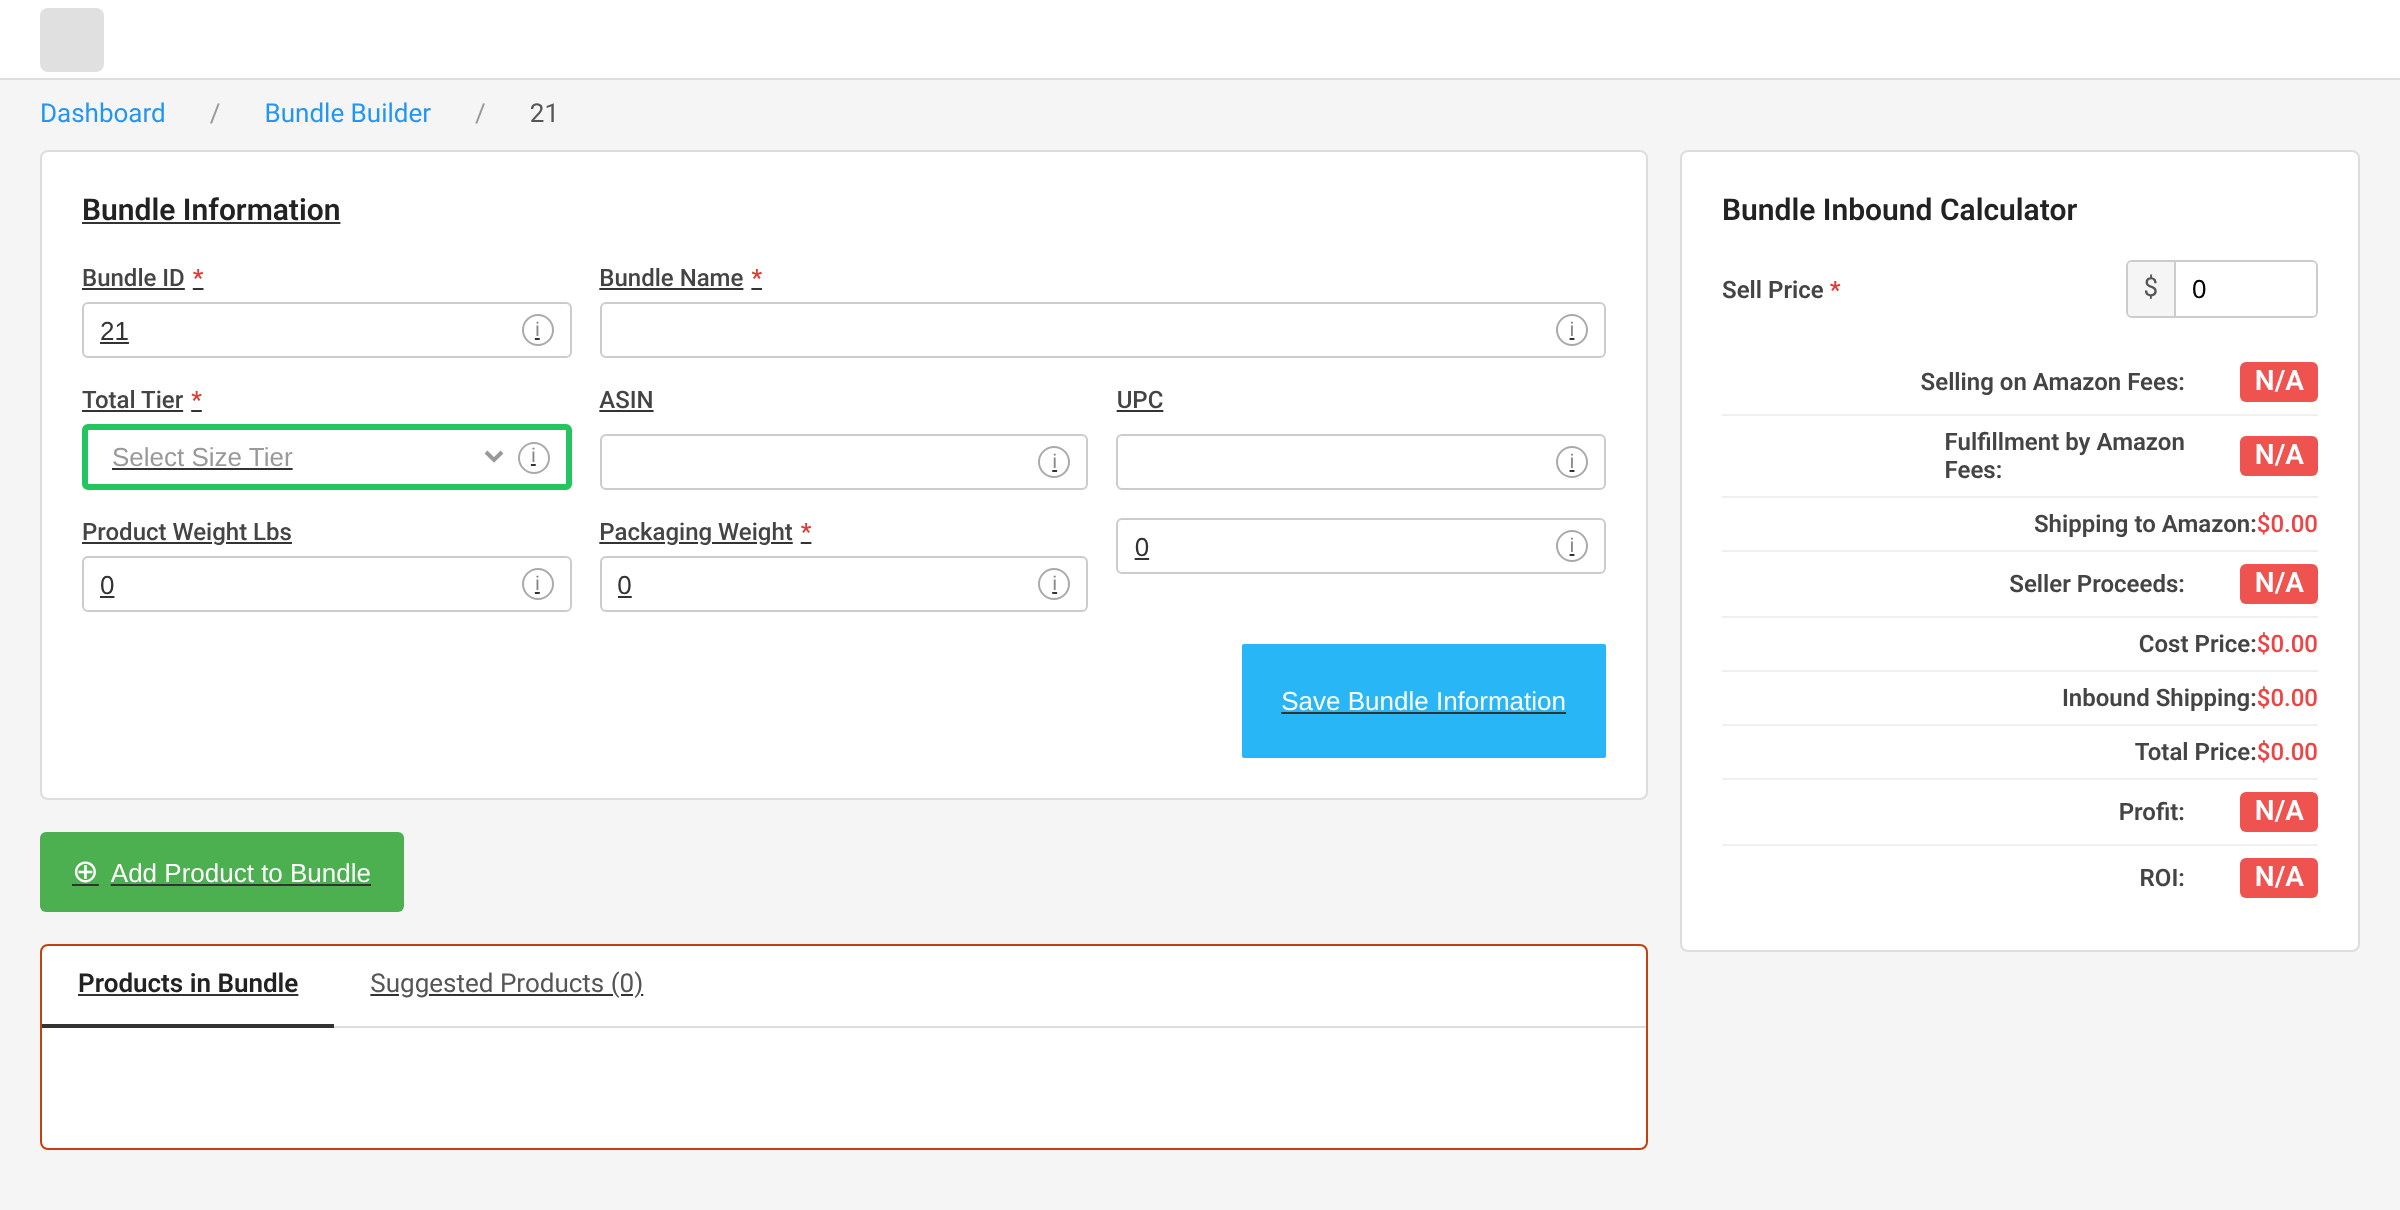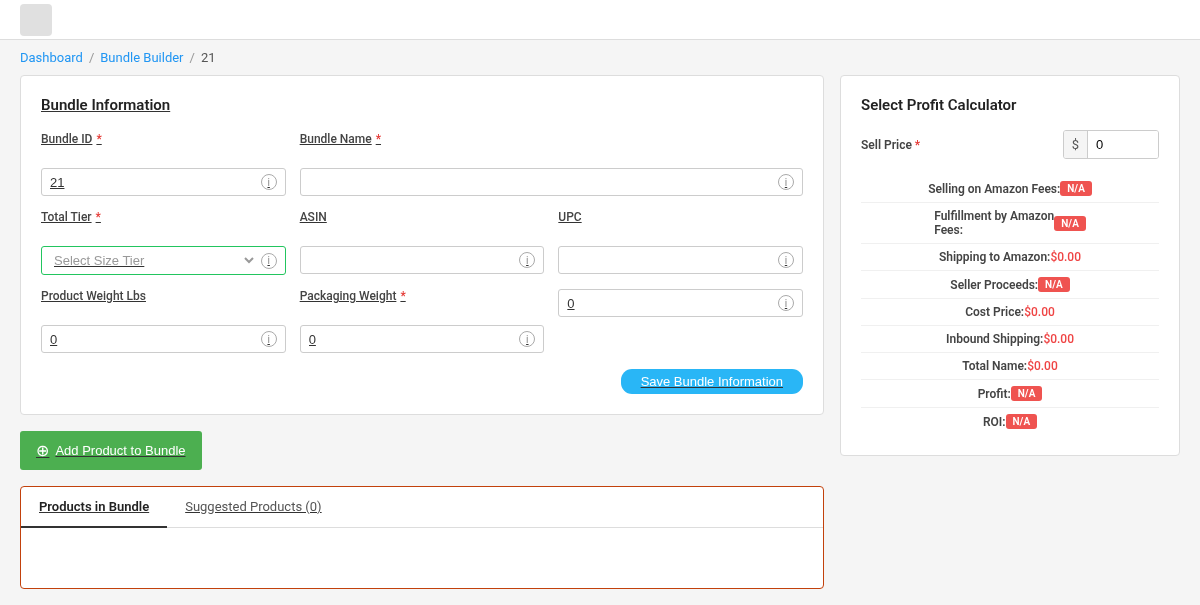--- a/index.html
+++ b/index.html
@@ -20,21 +20,21 @@
     .top-bar-logo {
       width: 32px;
       height: 32px;
       background: #e0e0e0;
       border-radius: 4px;
     }
     .breadcrumb {
       padding: 10px 20px;
       display: flex;
       align-items: center;
-      gap: 6px;
+      gap: 22px;
       font-size: 13px;
     }
     .breadcrumb a {
       color: #2196F3;
       text-decoration: none;
     }
     .breadcrumb-separator {
       color: #999;
     }
     .breadcrumb-current {
@@ -69,21 +69,22 @@
       color: #222;
     }
     .form-grid {
       display: grid;
       grid-template-columns: 1fr 1fr 1fr;
       gap: 14px;
     }
     .form-group {
       display: flex;
       flex-direction: column;
-      gap: 22px;
+      gap: 5px;
+      justify-content: space-between;
     }
     .form-group.span-2 {
       grid-column: span 2;
     }
     .form-label {
       font-size: 12px;
       font-weight: 500;
       color: #444;
       display: flex;
       align-items: center;
@@ -118,21 +119,21 @@
       align-items: center;
       justify-content: center;
       font-size: 10px;
       color: #888;
       cursor: pointer;
       flex-shrink: 0;
     }
     .select-wrapper {
       display: flex;
       align-items: center;
-      border: 1px solid #22c55e;
+      border: 3px solid #22c55e;
       border-radius: 3px;
       background: #fff;
       padding: 5px 8px;
       gap: 4px;
     }
     .select-wrapper select {
       border: none;
       outline: none;
       flex: 1;
       font-size: 13px;
@@ -148,22 +149,22 @@
     }
     .save-btn-row {
       display: flex;
       justify-content: flex-end;
       margin-top: 16px;
     }
     .btn-save {
       background: #29b6f6;
       color: #fff;
       border: none;
-      border-radius: 11px;
-      padding: 5px 20px;
+      border-radius: 1px;
+      padding: 21px 20px;
       font-size: 13px;
       font-weight: 500;
       cursor: pointer;
     }
     .btn-add {
       background: #4caf50;
       color: #fff;
       border: none;
       border-radius: 3px;
       padding: 10px 16px;
@@ -245,43 +246,44 @@
     }
     .sell-price-input {
       border: none;
       outline: none;
       padding: 6px 8px;
       font-size: 13px;
       width: 70px;
     }
     .calc-row {
       display: flex;
-      justify-content: center;
+      justify-content: flex-end;
       align-items: center;
       padding: 6px 0;
       border-bottom: 1px solid #f0f0f0;
     }
     .calc-row:last-child { border-bottom: none; }
     .calc-label {
       font-size: 12px;
       font-weight: 600;
       color: #444;
     }
     .calc-value {
       font-size: 12px;
       color: #ef4444;
       font-weight: 500;
     }
     .badge-na {
       background: #ef5350;
       color: #fff;
       border-radius: 3px;
       padding: 2px 7px;
-      font-size: 10px;
-      font-weight: 600;
+      font-size: 14px;
+      font-weight: 600;
+      margin-left: 28px;
     }
   </style>
 </head>
 <body>
 
 <div class="top-bar">
   <div class="top-bar-logo"></div>
 </div>
 
 <div class="breadcrumb">
@@ -408,21 +410,21 @@
         <div class="tab-item active">Products in Bundle</div>
         <div class="tab-item">Suggested Products (0)</div>
       </div>
       <div class="tab-content"></div>
     </div>
 
   </div>
 
   <div class="right-panel">
     <div class="profit-calc">
-      <div class="profit-calc-title">Select Profit Calculator</div>
+      <div class="profit-calc-title">Bundle Inbound Calculator</div>
 
       <div class="sell-price-row">
         <div class="sell-price-label">
           <span>Sell Price</span>
           <span class="required-star">*</span>
         </div>
         <div class="sell-price-input-group">
           <div class="sell-price-dollar">$</div>
           <input class="sell-price-input" type="text" value="0" style="">
         </div>
@@ -447,21 +449,21 @@
         </div>
         <div class="calc-row">
           <span class="calc-label">Cost Price:</span>
           <span class="calc-value">$0.00</span>
         </div>
         <div class="calc-row">
           <span class="calc-label">Inbound Shipping:</span>
           <span class="calc-value">$0.00</span>
         </div>
         <div class="calc-row">
-          <span class="calc-label">Total Name:</span>
+          <span class="calc-label">Total Price:</span>
           <span class="calc-value">$0.00</span>
         </div>
         <div class="calc-row">
           <span class="calc-label">Profit:</span>
           <span class="badge-na">N/A</span>
         </div>
         <div class="calc-row">
           <span class="calc-label">ROI:</span>
           <span class="badge-na">N/A</span>
         </div>

